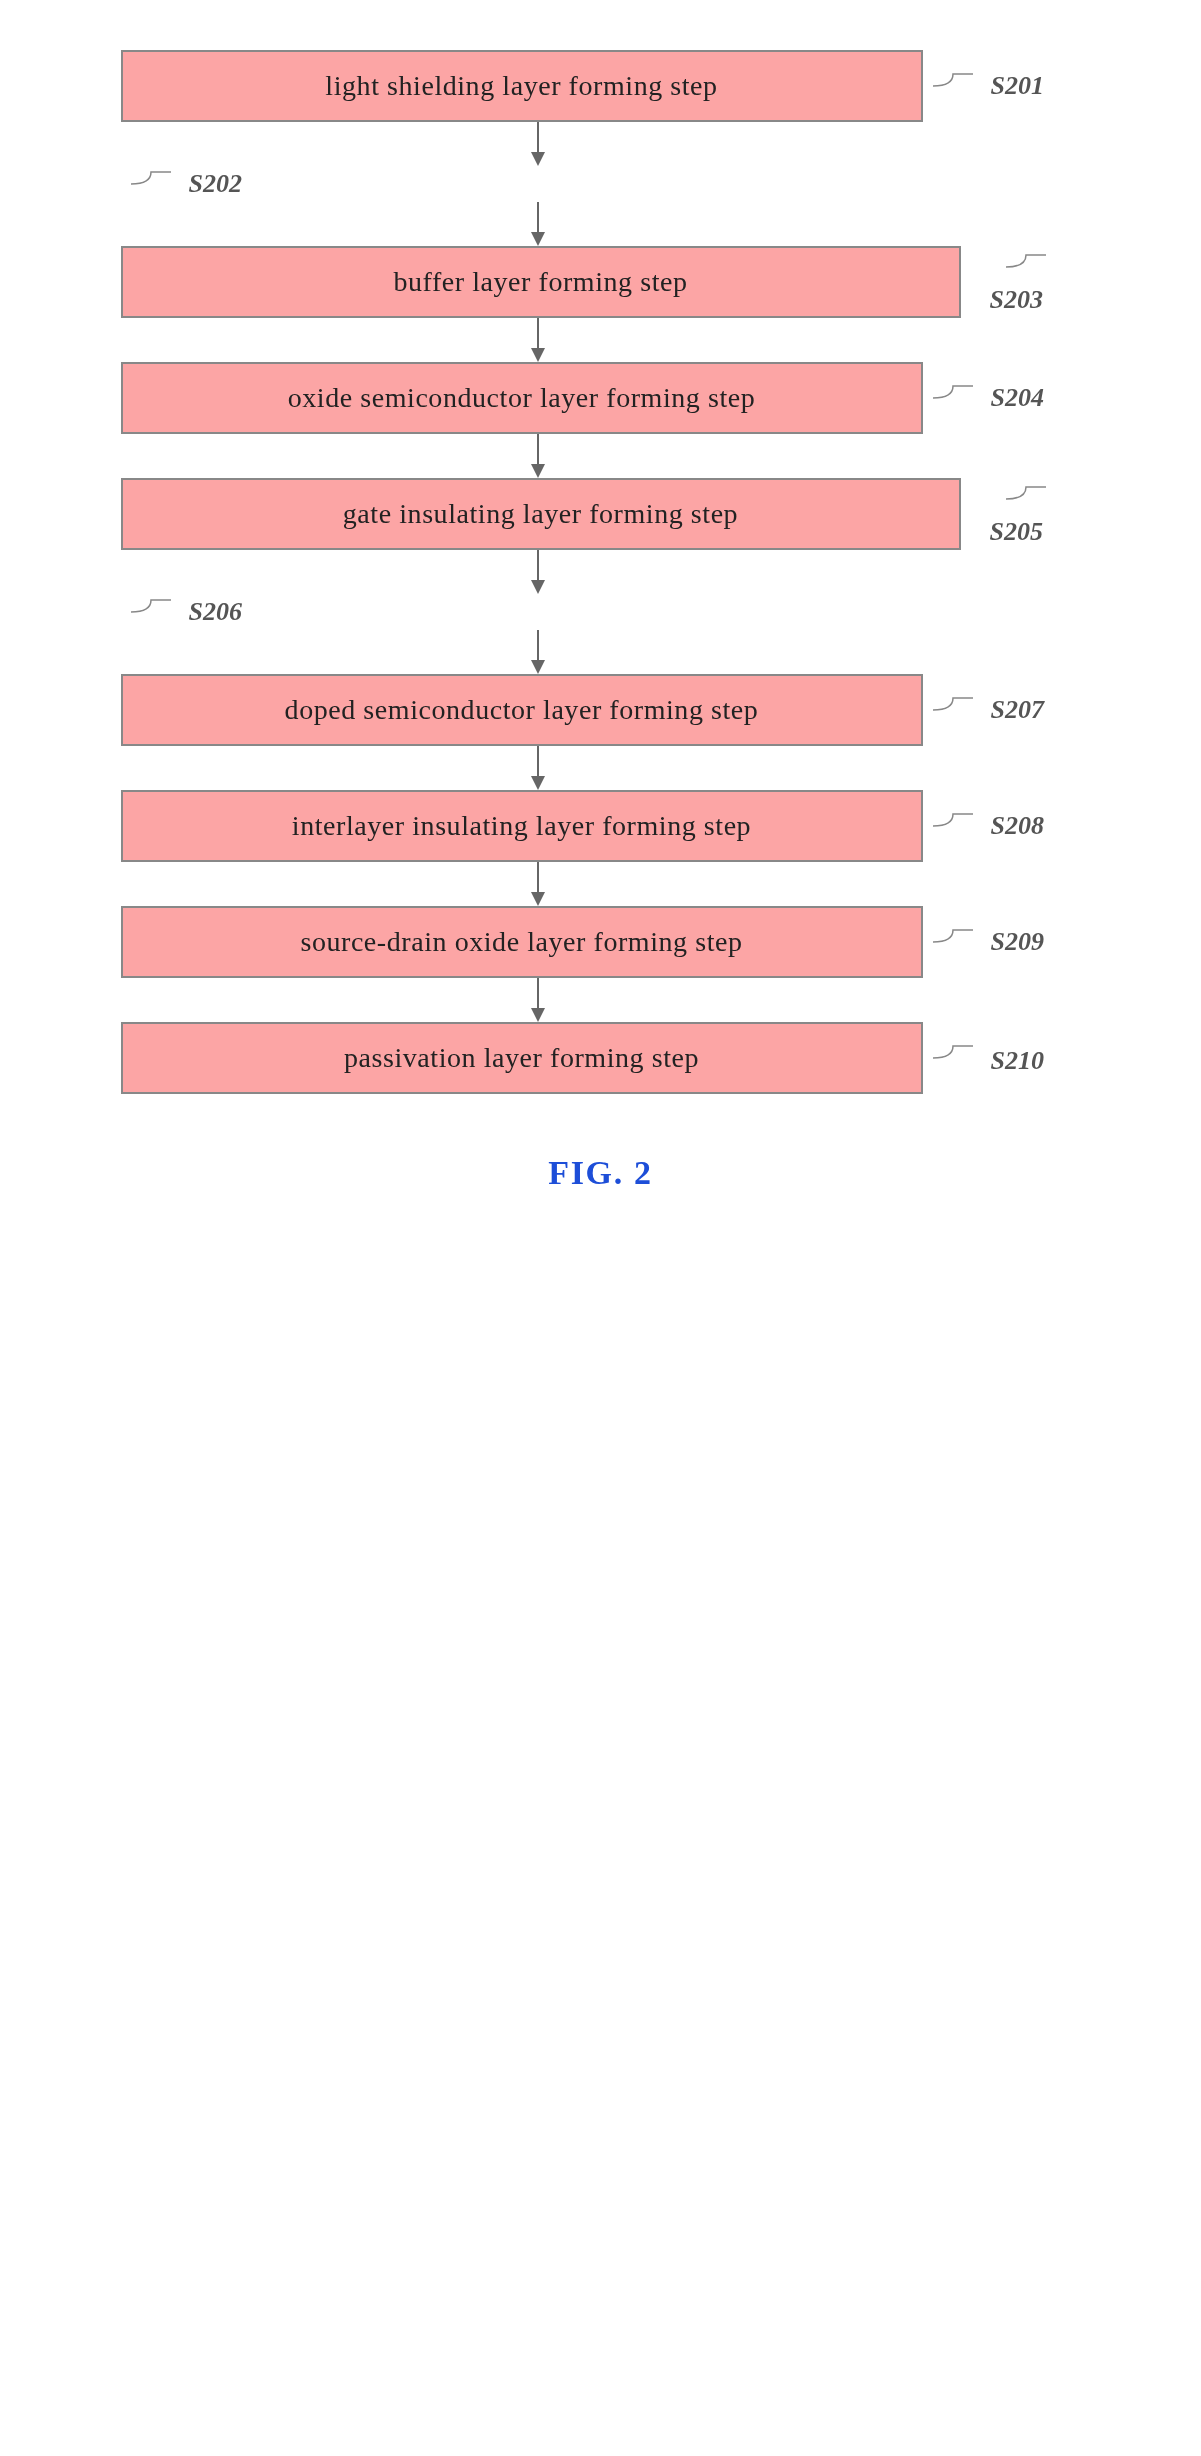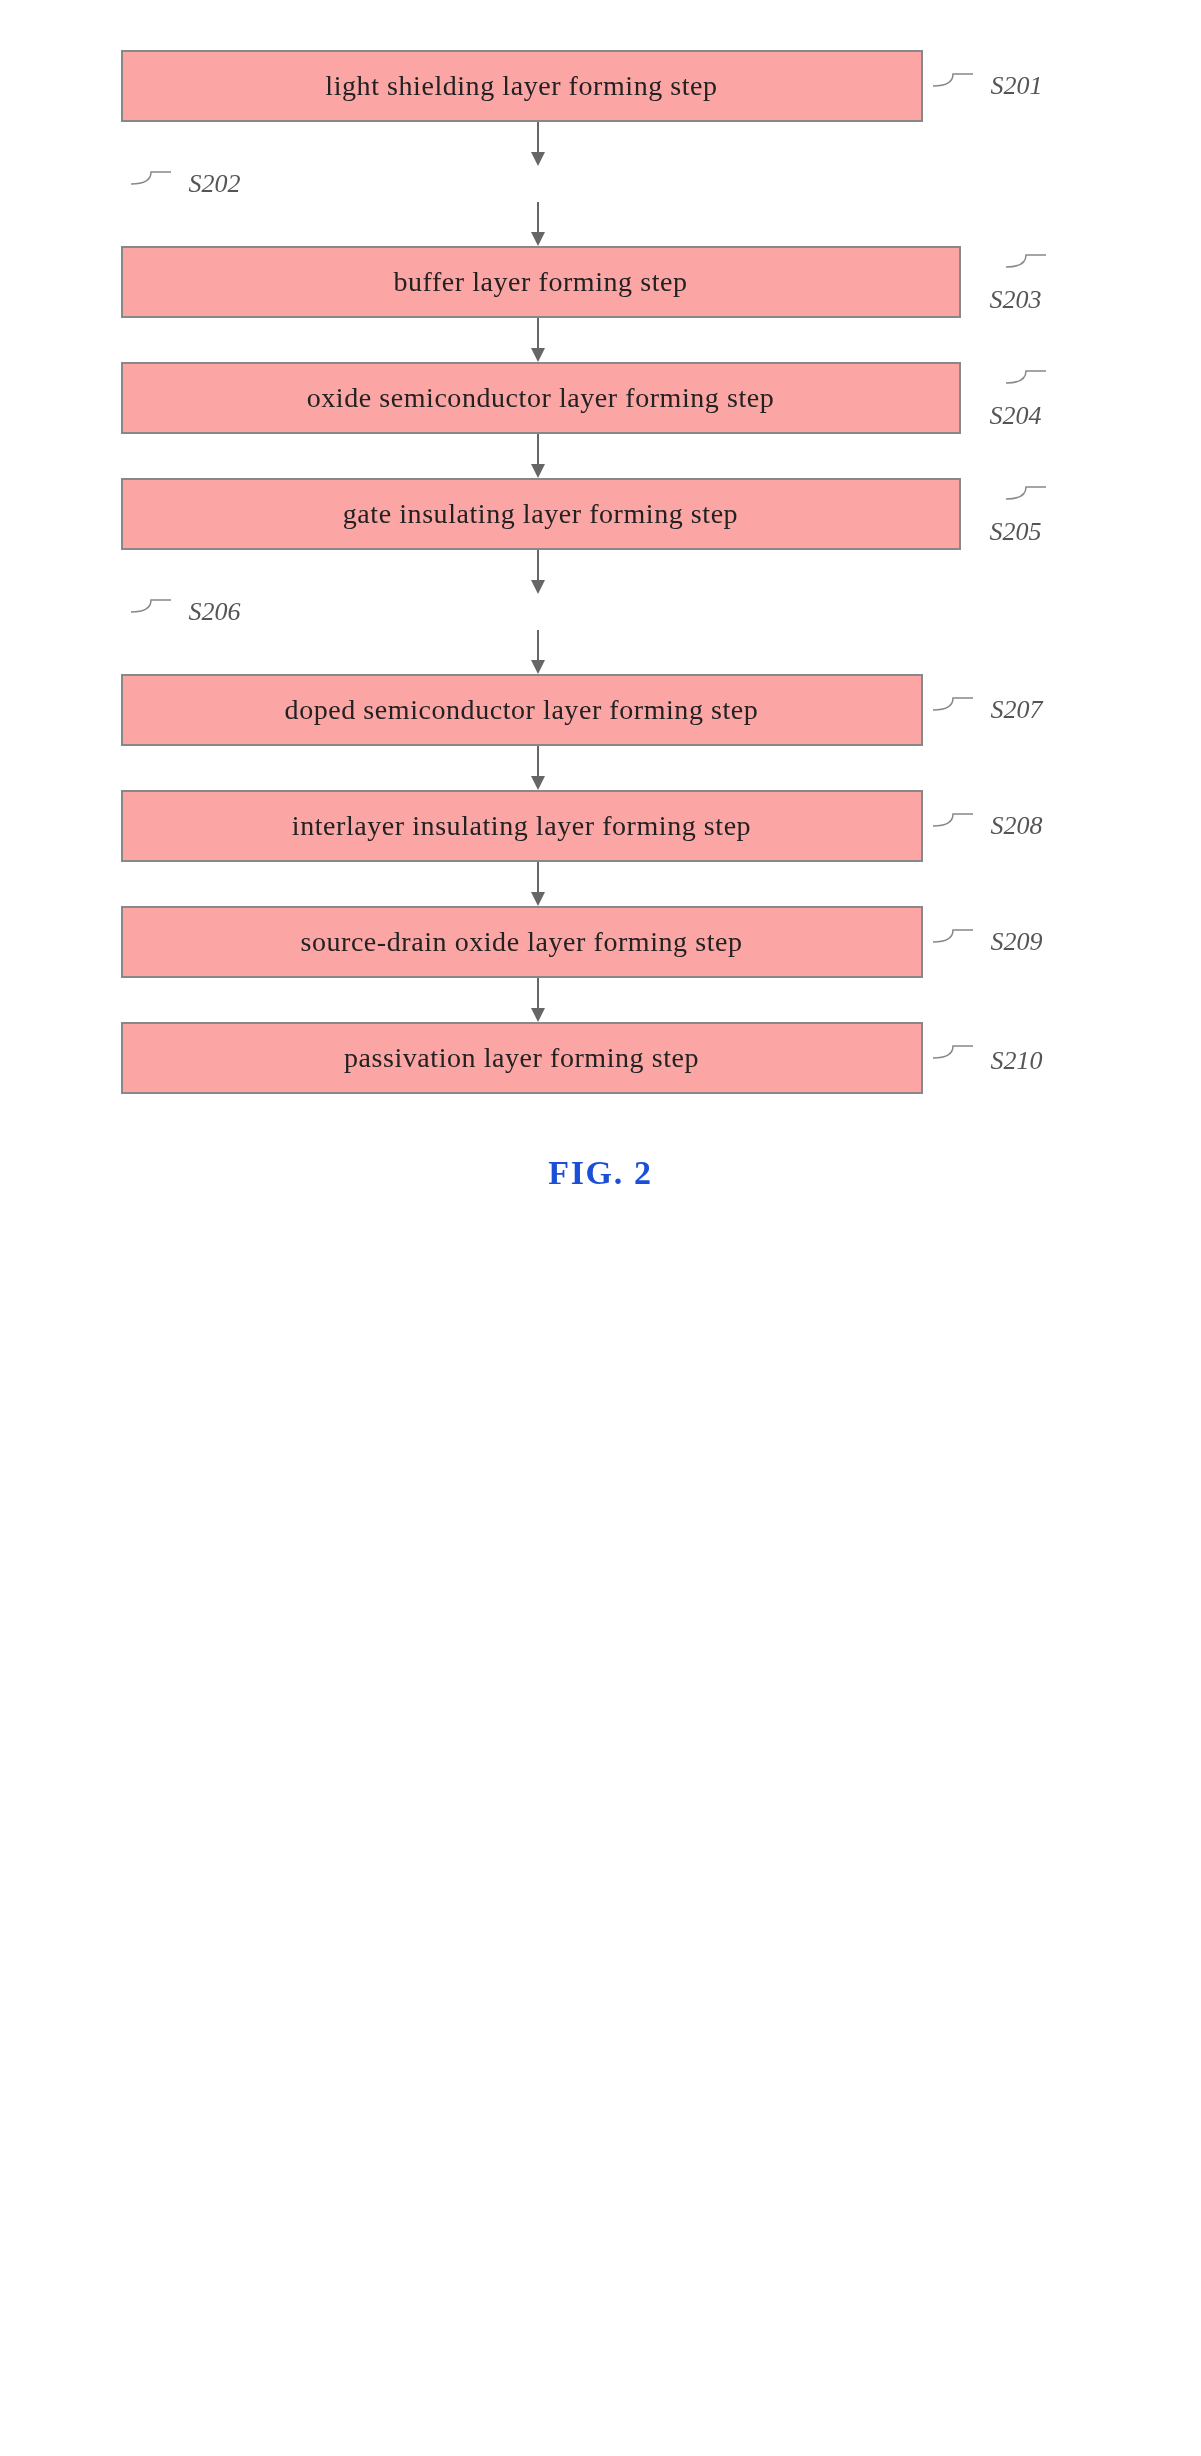--- a/index.html
+++ b/index.html
@@ -50,20 +50,21 @@
     }
 
     .step-label {
       font-size: 26px;
       color: #555;
       font-style: italic;
       margin-left: 18px;
       white-space: nowrap;
       min-width: 90px;
       font-family: 'Times New Roman', Times, serif;
+      font-weight: bold;
     }
 
     .arrow-container {
       display: flex;
       flex-direction: row;
       align-items: center;
       width: 100%;
       height: 44px;
       position: relative;
     }
@@ -144,21 +145,21 @@
       <div class="arrow-line">
         <svg width="24" height="44" viewBox="0 0 24 44">
           <line x1="12" y1="0" x2="12" y2="34" stroke="#666" stroke-width="2"></line>
           <polygon points="12,44 5,30 19,30" fill="#666"></polygon>
         </svg>
       </div>
       <div class="label-spacer"></div>
     </div>
     <div class="step-row">
       <div class="step-box">oxide semiconductor layer forming step</div>
-      <div style="display: flex; align-items: center; margin-left: 10px; min-width: 110px; flex-direction: column;">
+      <div style="display: flex; align-items: center; margin-left: 10px; min-width: 110px;">
         <svg width="40" height="36" viewBox="0 0 40 36" style="display: inline-block;">
           <path d="M 0 18 Q 20 18 20 6 L 40 6" stroke="#888" stroke-width="1.5" fill="none"></path>
         </svg>
         <span class="step-label">S204</span>
       </div>
     </div>
     <div class="arrow-container">
       <div class="arrow-line">
         <svg width="24" height="44" viewBox="0 0 24 44">
           <line x1="12" y1="0" x2="12" y2="34" stroke="#666" stroke-width="2"></line>

